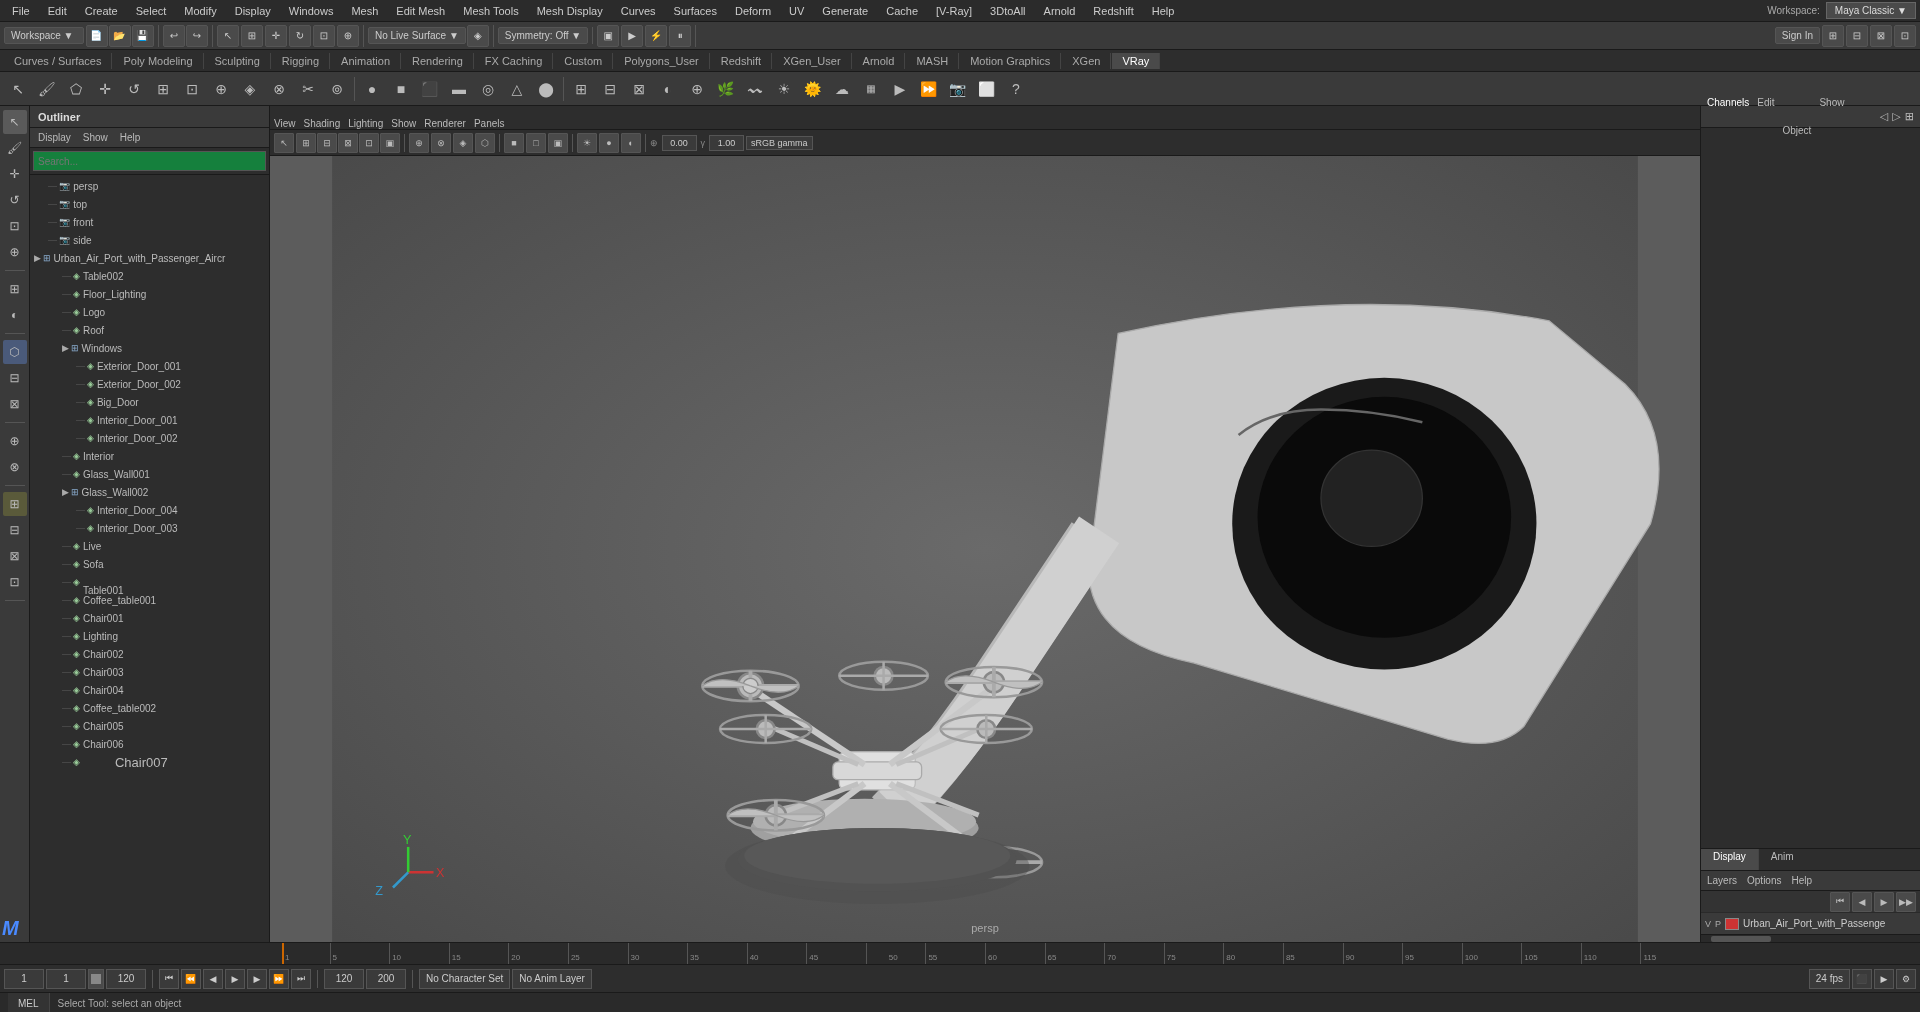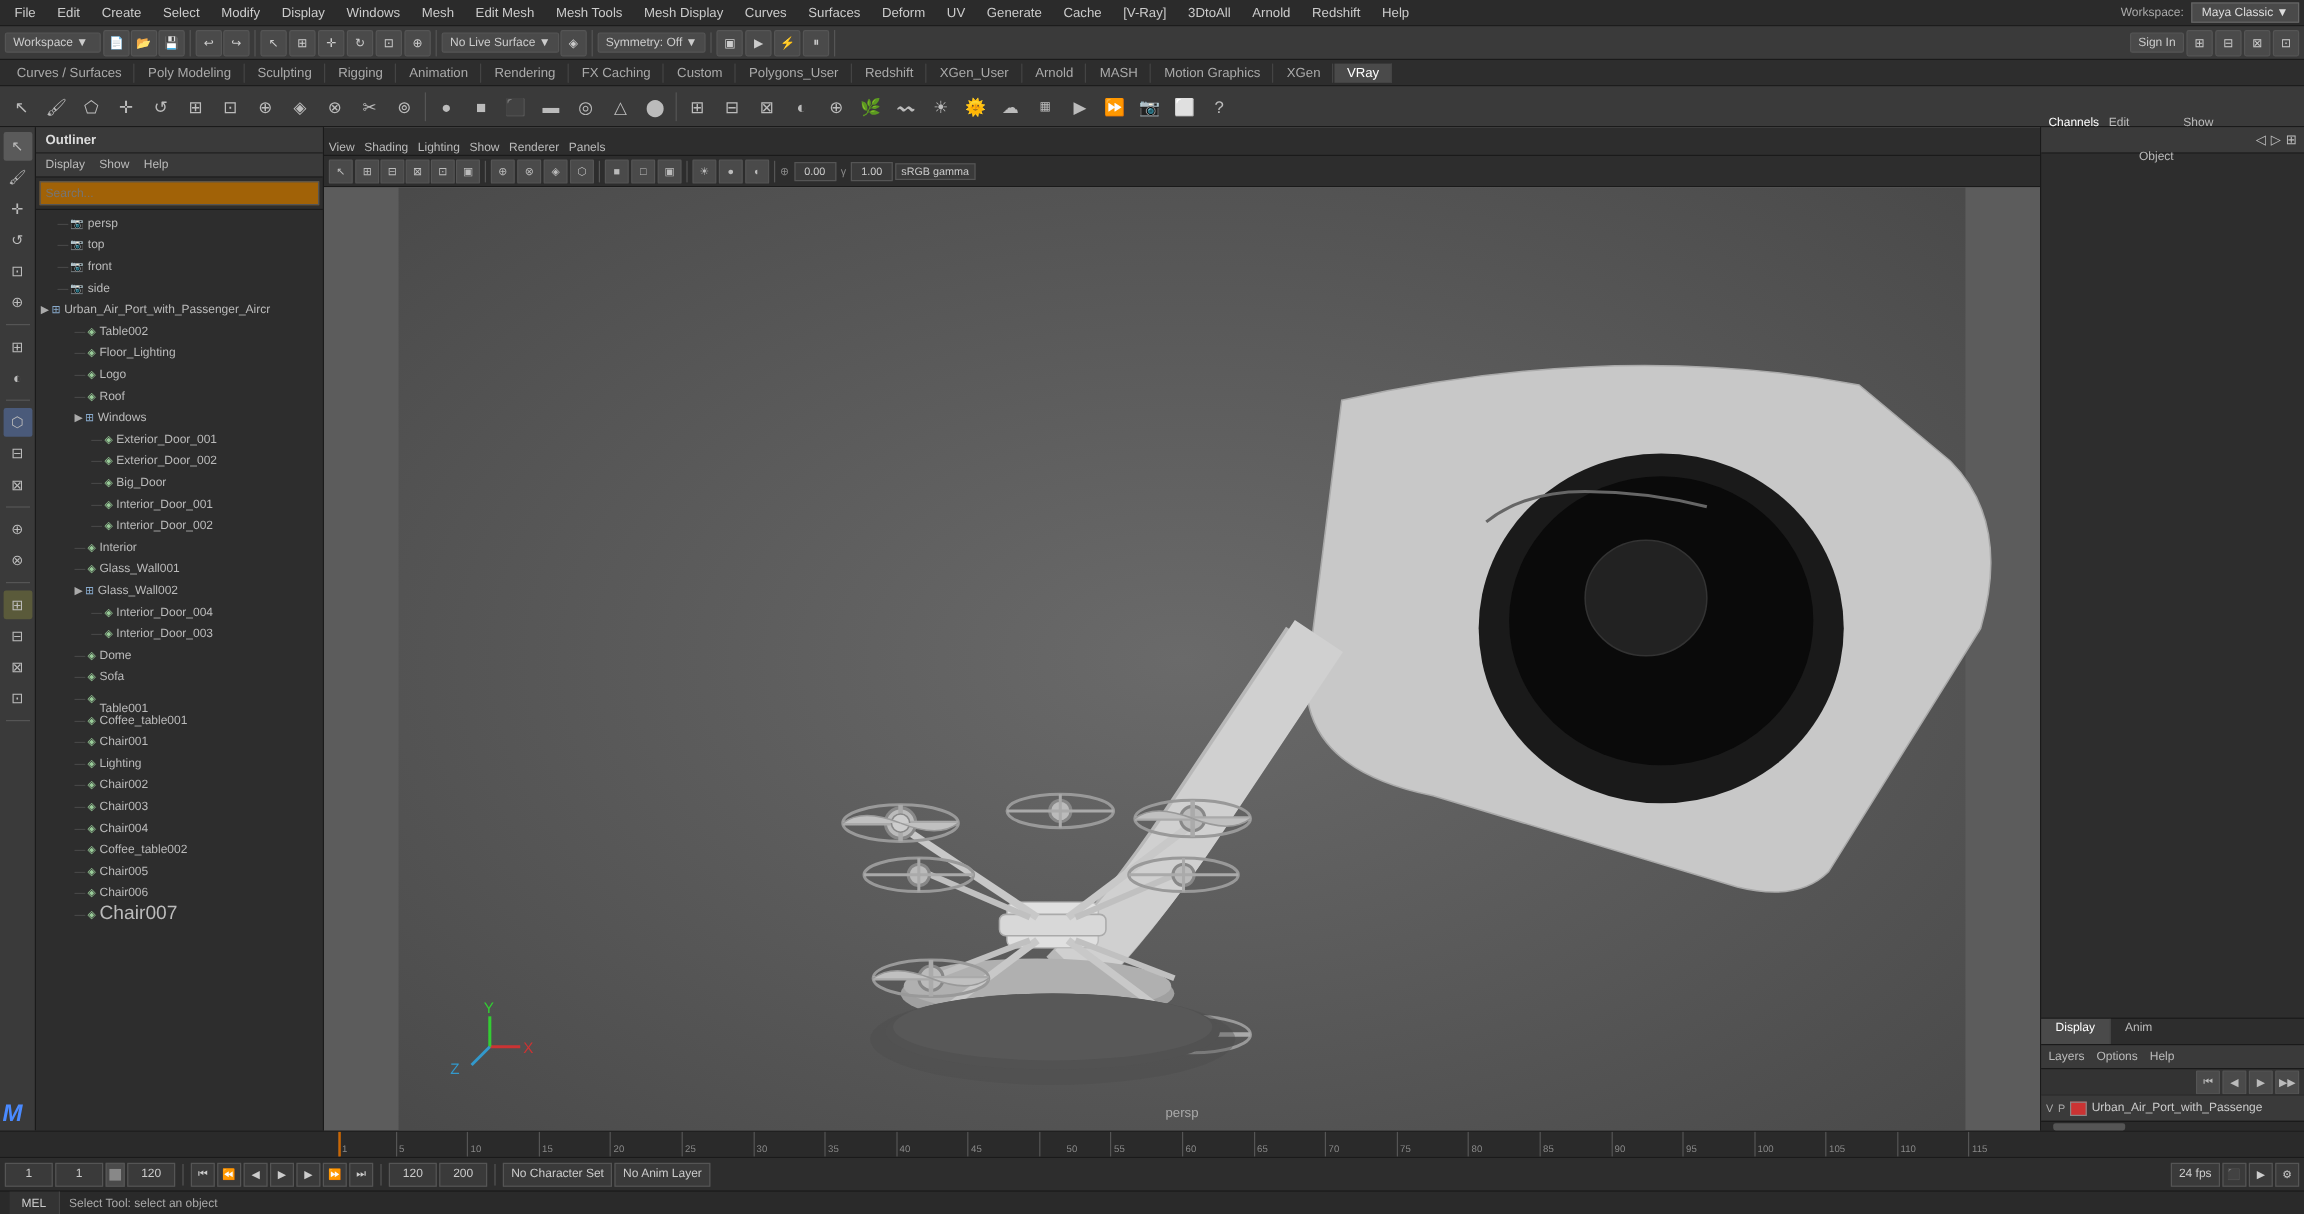--- a/index.html
+++ b/index.html
@@ -231,21 +231,21 @@
   <div id="outliner" style="width:240px;background:#2d2d2d;border-right:1px solid #1a1a1a;display:flex;flex-direction:column;">
     <div id="outliner-header" style="display:flex;align-items:center;height:22px;background:#3a3a3a;border-bottom:1px solid #1a1a1a;padding:0 8px;">
       <span style="font-size:11px;color:#ddd;font-weight:bold;">Outliner</span>
     </div>
     <div id="outliner-menu" style="display:flex;align-items:center;height:20px;background:#3a3a3a;border-bottom:1px solid #1a1a1a;padding:0 8px;gap:12px;">
       <span style="font-size:10px;color:#bbb;cursor:pointer;">Display</span>
       <span style="font-size:10px;color:#bbb;cursor:pointer;">Show</span>
       <span style="font-size:10px;color:#bbb;cursor:pointer;">Help</span>
     </div>
     <div id="outliner-search" style="padding:3px;border-bottom:1px solid #1a1a1a;">
-      <input type="text" style="width: 100%; height: 20px; background: #a16207; border: 1px solid rgb(85, 85, 85); color: rgb(204, 204, 204); font-size: 10px; padding: 0px 4px; outline: none;" placeholder="Search...">
+      <input type="text" style="width: 100%; height: 20px; background: #15803d; border: 1px solid rgb(85, 85, 85); color: rgb(204, 204, 204); font-size: 10px; padding: 0px 4px; outline: none;" placeholder="Search...">
     </div>
     <div id="outliner-tree" style="flex:1;overflow-y:auto;overflow-x:hidden;padding:2px 0;">
     <div class="tree-item">
           <span style="display:inline-block;width:14px;"></span>
           <span style="color:#555;font-size:9px;margin-right:2px;">—</span>
           <span style="color:#888;font-size:9px;margin-right:3px;">📷</span>
           <span style="font-size:10px;color:#bbb;">persp</span>
         </div>
         <div class="tree-item">
           <span style="display:inline-block;width:14px;"></span>
@@ -358,21 +358,21 @@
         <div class="tree-item">
           <span style="display:inline-block;width:42px;"></span>
           <span style="color:#555;font-size:9px;margin-right:2px;">—</span>
           <span style="color:#99cc99;font-size:9px;margin-right:3px;">◈</span>
           <span style="font-size:10px;color:#bbb;">Interior_Door_003</span>
         </div>
         <div class="tree-item">
           <span style="display:inline-block;width:28px;"></span>
           <span style="color:#555;font-size:9px;margin-right:2px;">—</span>
           <span style="color:#99cc99;font-size:9px;margin-right:3px;">◈</span>
-          <span style="font-size:10px;color:#bbb;">Dome</span>
+          <span style="font-size:10px;color:#bbb;">Live</span>
         </div>
         <div class="tree-item">
           <span style="display:inline-block;width:28px;"></span>
           <span style="color:#555;font-size:9px;margin-right:2px;">—</span>
           <span style="color:#99cc99;font-size:9px;margin-right:3px;">◈</span>
           <span style="font-size:10px;color:#bbb;">Sofa</span>
         </div>
         <div class="tree-item">
           <span style="display:inline-block;width:28px;"></span>
           <span style="color:#555;font-size:9px;margin-right:2px;">—</span>
@@ -430,21 +430,21 @@
         <div class="tree-item">
           <span style="display:inline-block;width:28px;"></span>
           <span style="color:#555;font-size:9px;margin-right:2px;">—</span>
           <span style="color:#99cc99;font-size:9px;margin-right:3px;">◈</span>
           <span style="font-size:10px;color:#bbb;">Chair006</span>
         </div>
         <div class="tree-item">
           <span style="display:inline-block;width:28px;"></span>
           <span style="color:#555;font-size:9px;margin-right:2px;">—</span>
           <span style="color:#99cc99;font-size:9px;margin-right:3px;">◈</span>
-          <span style="font-size:16px;color:#bbb;">Chair007</span>
+          <span style="font-size:13px;color:#bbb;margin-left:32px;">Chair007</span>
         </div>
       </div>
   </div>
 
   <div id="viewport" style="flex:1;background:#5c5c5c;position:relative;display:flex;flex-direction:column;overflow:hidden;">
 
     <div style="display:flex;align-items:flex-end;height:24px;background:#2d2d2d;border-bottom:1px solid #1a1a1a;padding:0 4px;gap:8px;">
       <span style="font-size:10px;color:#bbb;cursor:pointer;">View</span>
       <span style="font-size:10px;color:#bbb;cursor:pointer;">Shading</span>
       <span style="font-size:10px;color:#bbb;cursor:pointer;">Lighting</span>

